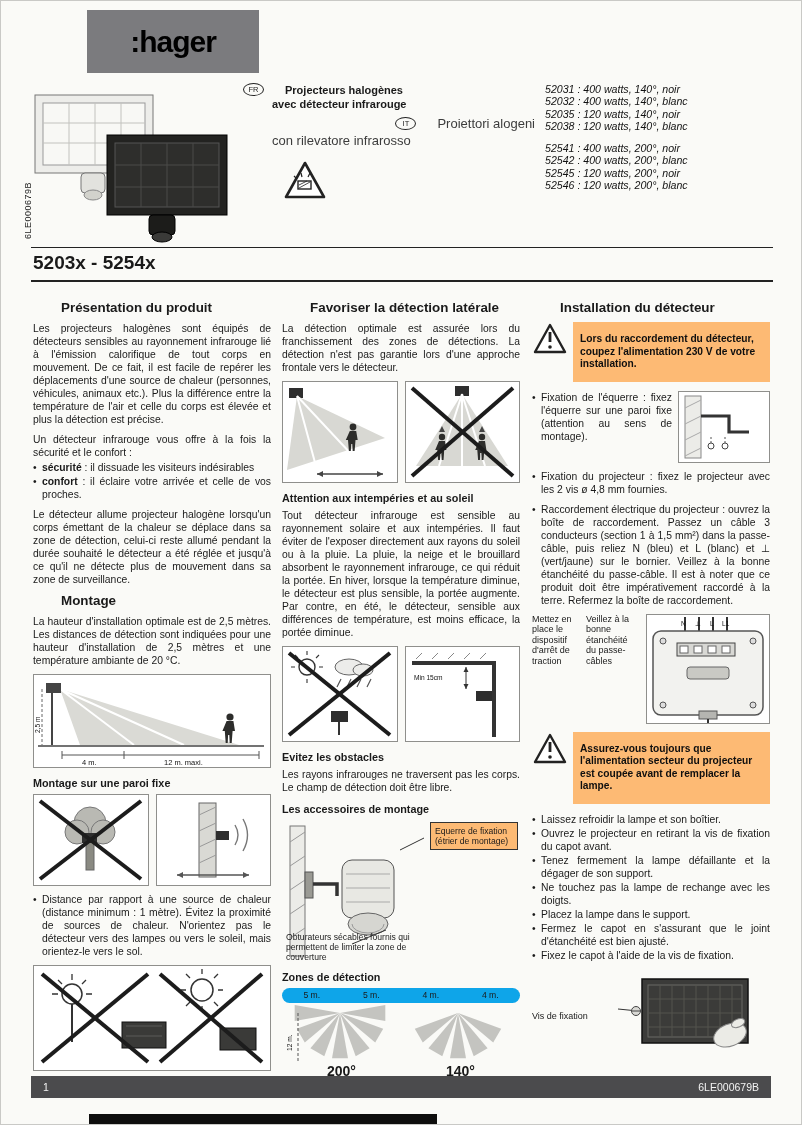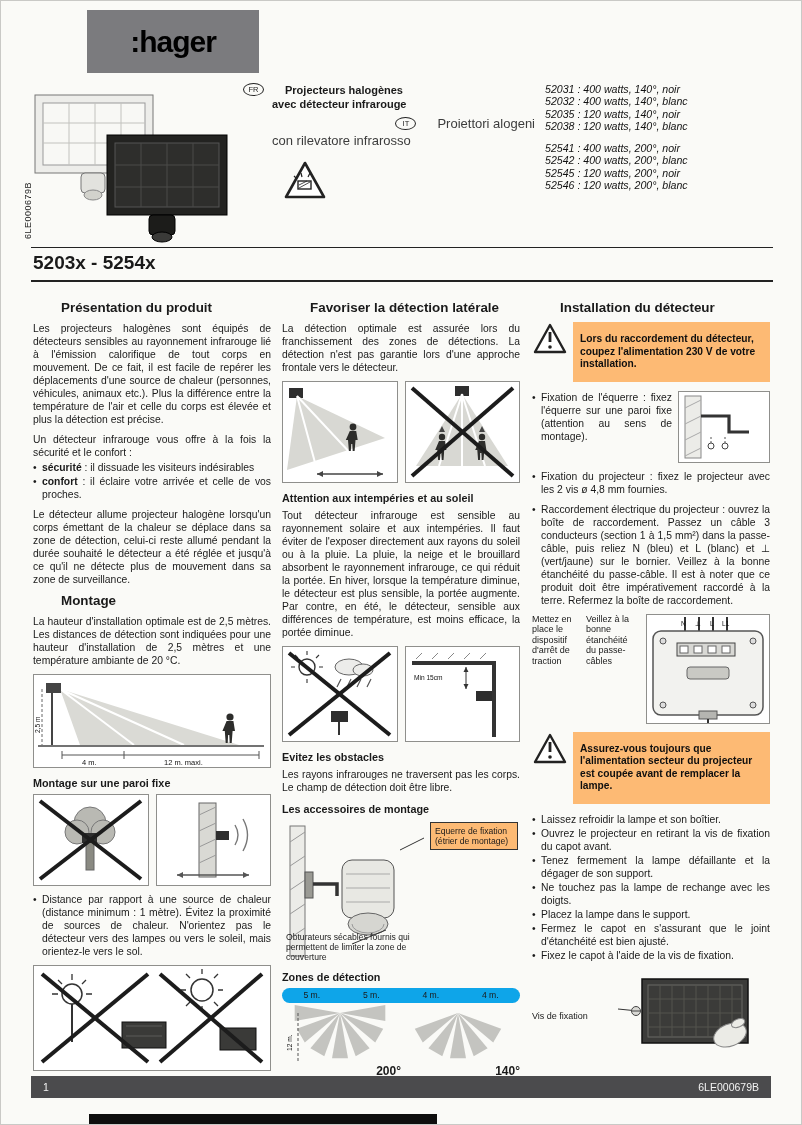--- a/index.html
+++ b/index.html
@@ -59,21 +59,21 @@
   .b1row .txt { flex:1; }
 
   .labelbox { position:absolute; border:1px solid #333; background:#fdba74; font-size:8.6px; line-height:10px;
               padding:3px 4px; text-align:left; }
   .plain-label { position:absolute; font-size:8.6px; line-height:10px; text-align:left; }
 
   .zone-band { background:#0ea5e9; border-radius:8px; height:15px; display:flex; align-items:center;
                justify-content:space-around; font-size:8.6px; margin-bottom:2px; }
   .zone-caps { display:flex; text-align:center; }
   .zone-caps > div { flex:1; }
-  .zl1 { font-size:12px; font-weight:bold;text-align:right; }
+  .zl1 { font-size:14px; font-weight:bold; }
   .zl2 { font-size:7.6px; }
 
   .jrow { display:flex; gap:6px; margin:0 0 8px; }
   .callcol { flex:1; display:flex; flex-direction:row; justify-content:space-around; }
   .callout { font-size:9px; line-height:10.5px; text-align:left; }
 
   .lamp-row { display:flex; gap:6px; margin-top:4px; align-items:center; }
   .lamp-call { flex:0 0 78px; font-size:9px; line-height:10.5px; text-align:left; }
 
   .footer { position:absolute; left:30px; right:30px; top:1075px; height:22px; background:#4b4b4d; color:#f2f2f2;

